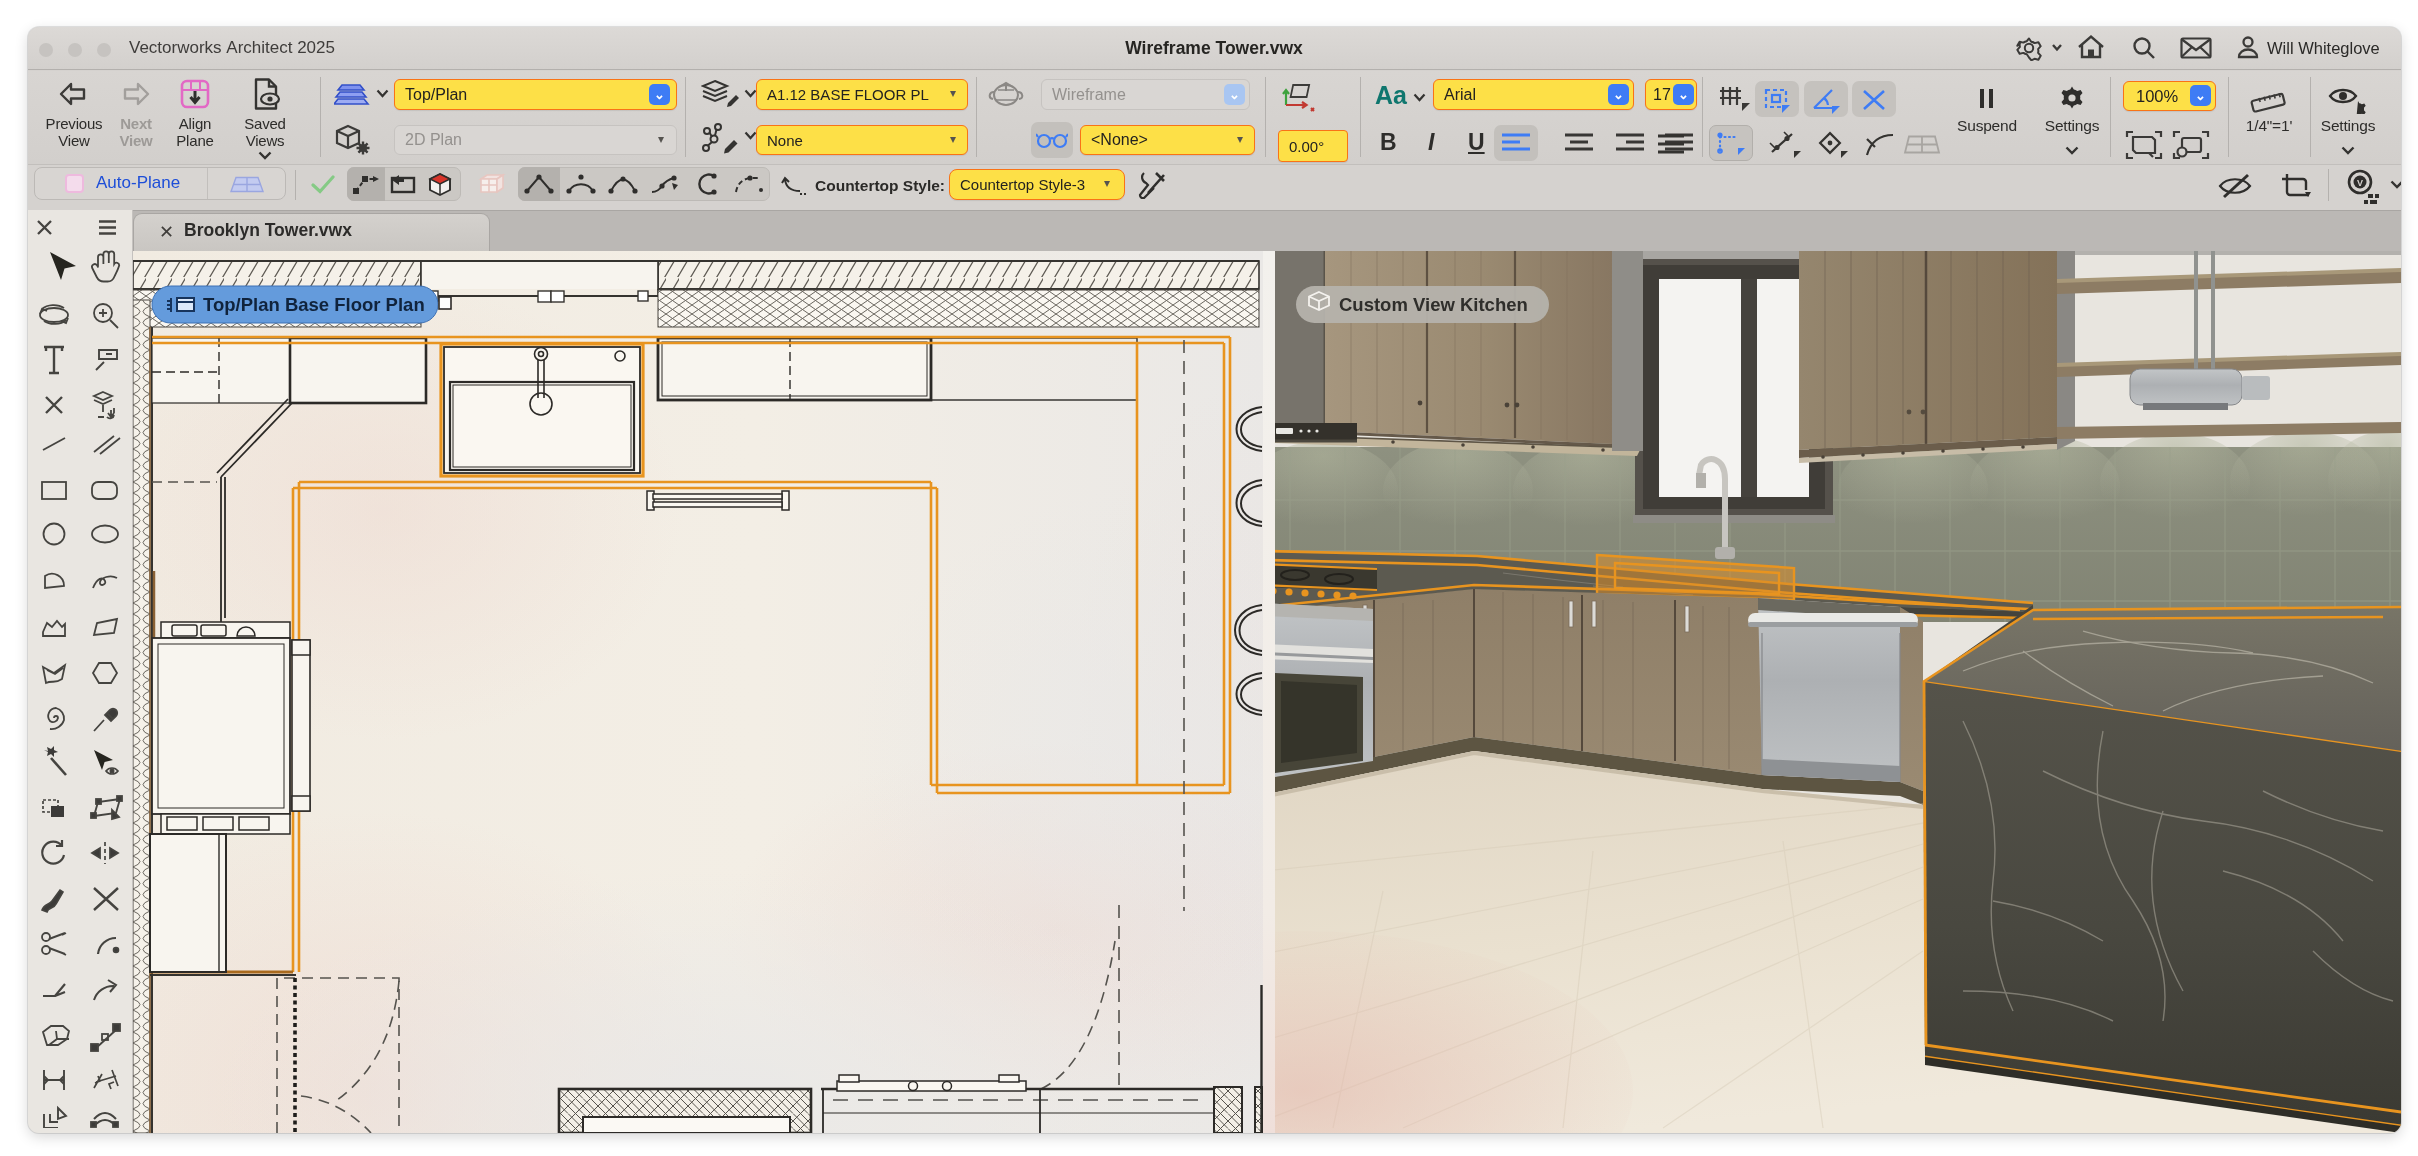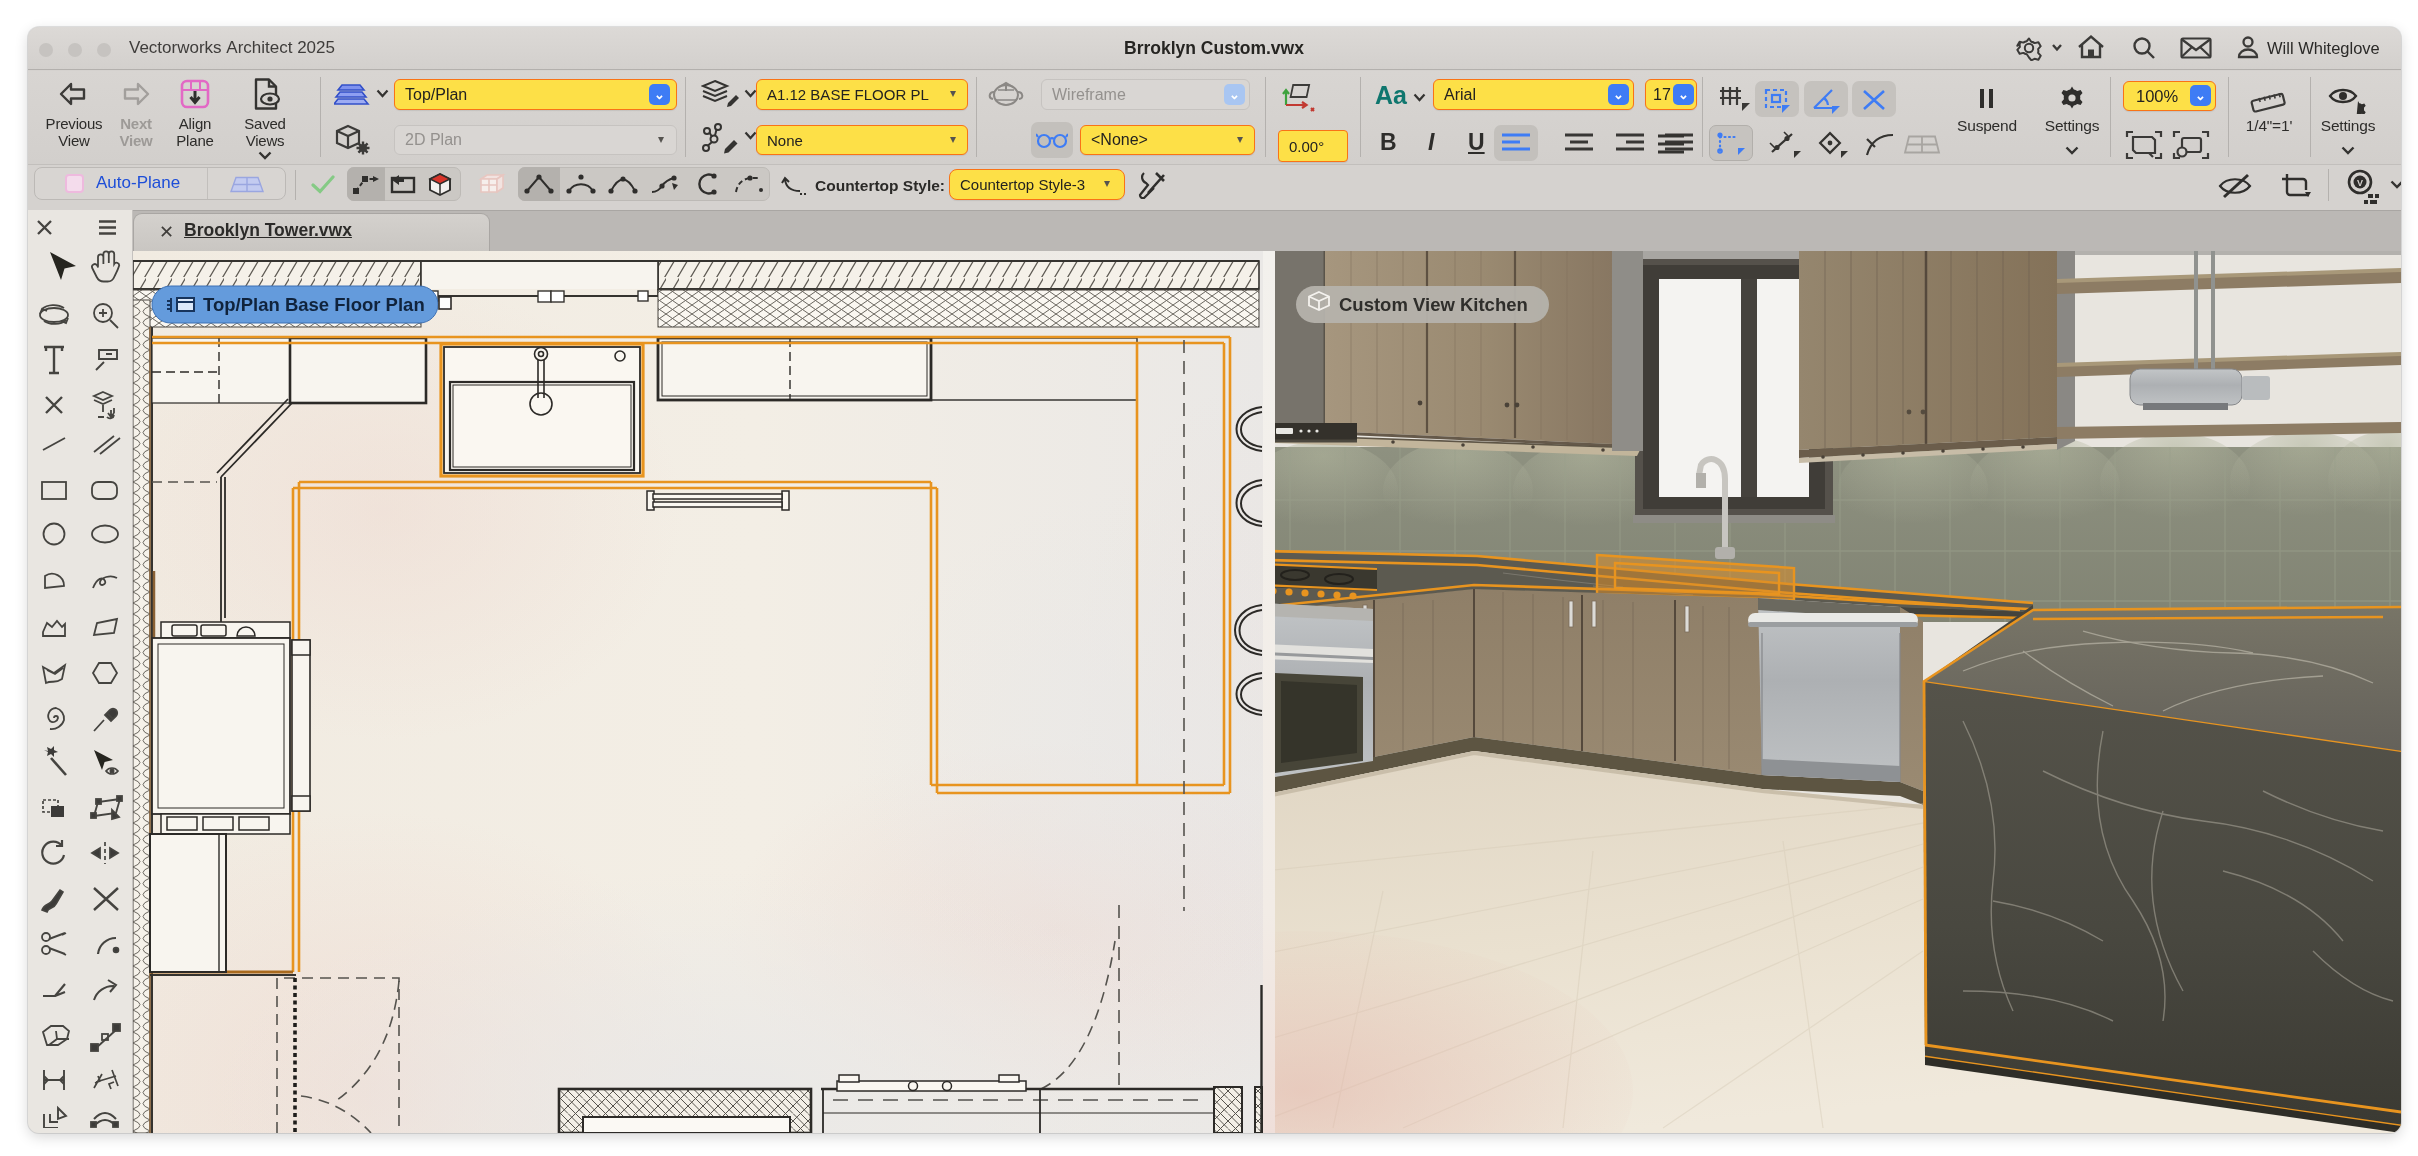--- a/index.html
+++ b/index.html
@@ -20,21 +20,21 @@
 </style>
 </head>
 <body>
 <div id="win">
 
   <div class="abs" style="left:0;top:0;width:2373px;height:43px;background:linear-gradient(#dcd9d6,#d3d0cd);border-bottom:1px solid #b3b0ad;border-radius:11px 11px 0 0;"></div>
   <div class="abs" style="left:11px;top:16px;width:14px;height:14px;border-radius:50%;background:#c6c3c0;"></div>
   <div class="abs" style="left:40px;top:16px;width:14px;height:14px;border-radius:50%;background:#c6c3c0;"></div>
   <div class="abs" style="left:69px;top:16px;width:14px;height:14px;border-radius:50%;background:#c6c3c0;"></div>
   <div class="abs" style="left:101px;top:11px;font-size:17px;font-weight:500;color:#3f3d3b;">Vectorworks&nbsp;Architect&nbsp;2025</div>
-  <div class="abs" style="left:996px;top:11px;width:380px;text-align:center;font-size:17.5px;font-weight:700;color:#262522;">Brroklyn Custom.vwx</div>
+  <div class="abs" style="left:996px;top:11px;width:380px;text-align:center;font-size:17.5px;font-weight:700;color:#262522;">Wireframe Tower.vwx</div>
   <div id="titleicons">
     <svg class="abs" style="left:1988px;top:8px" width="46" height="26" viewBox="0 0 46 26">
       <g fill="none" stroke="#3b3a38" stroke-width="2">
         <circle cx="13" cy="13" r="4.2"></circle>
         <path d="M13 3.5 l2.2 3.2 a7 7 0 0 1 3.4 1.4 l3.8-.9 2.3 4 -2.6 2.9 a7 7 0 0 1 0 3.7 l2.6 2.9 -2.3 4 -3.8-.9 a7 7 0 0 1 -3.4 1.4 L13 22.5 l-2.2-3.2 a7 7 0 0 1 -3.4-1.4 l-3.8.9 -2.3-4 2.6-2.9 a7 7 0 0 1 0-3.7 L1.3 10.7 l2.3-4 3.8.9 a7 7 0 0 1 3.4-1.4 Z" stroke-linejoin="round"></path>
         <path d="M37 10 l4 4.5 4-4.5" stroke-width="2.4"></path>
       </g>
     </svg>
     <svg class="abs" style="left:2049px;top:7px" width="28" height="26" viewBox="0 0 28 26">
       <g fill="none" stroke="#3b3a38" stroke-width="2.4">
@@ -459,21 +459,21 @@
         </g>
     </svg>
     <svg class="abs" style="left:2362px;top:153px" width="14" height="9" viewBox="0 0 14 9">
         <path d="M1.5 1.5 L7 7 12.5 1.5" fill="none" stroke="#343331" stroke-width="2.4"></path>
       </svg>
   </div>
 
   <div class="abs" style="left:105px;top:183px;width:2268px;height:41px;background:#bbb8b5;border-top:1px solid #a9a6a3;"></div>
   <div class="abs" style="left:105px;top:186px;width:357px;height:38px;background:linear-gradient(#d4d1cd,#c9c6c2);border:1px solid #a9a6a3;border-bottom:none;border-radius:9px 9px 0 0;"></div>
   <div class="abs" style="left:131px;top:194px;font-size:18px;color:#403e3b;">✕</div>
-  <div class="abs" style="left:156px;top:193px;font-size:17.5px;font-weight:600;color:#2c2b29;text-decoration:underline;">Brooklyn Tower.vwx</div>
+  <div class="abs" style="left:156px;top:193px;font-size:17.5px;font-weight:600;color:#2c2b29;">Brooklyn Tower.vwx</div>
 
   <div class="abs" style="left:0;top:183px;width:105px;height:923px;background:#e9e6e1;border-right:1px solid #c5c2bf;"></div>
   <div id="palette">
   <svg class="abs" style="left:0;top:183px" width="105" height="918" viewBox="0 0 105 918">
     <g stroke="#454440" stroke-width="2.3" fill="none">
       <path d="M10 11 L23 24 M23 11 L10 24"></path>
       <path d="M71 11.5 H88 M71 17.5 H88 M71 23.5 H88"></path>
     </g>
     <g id="prows" stroke="#454440" stroke-width="1.8" fill="none">
 

